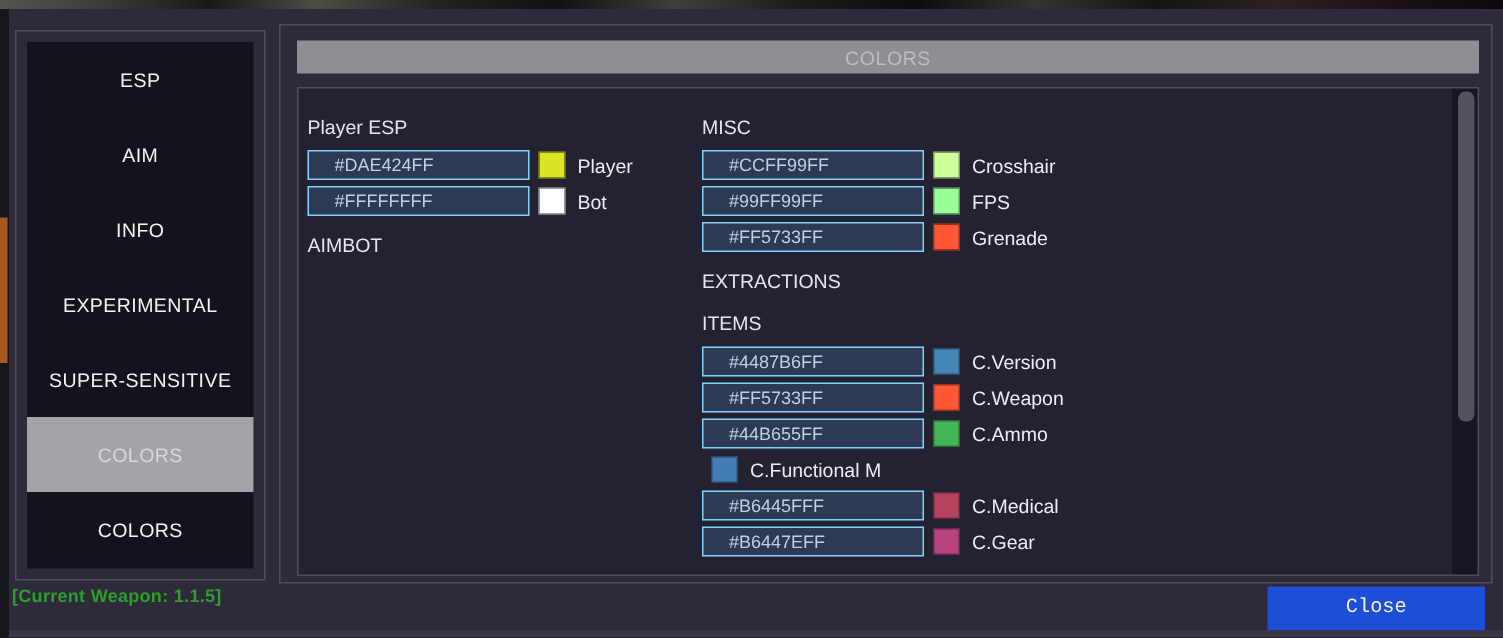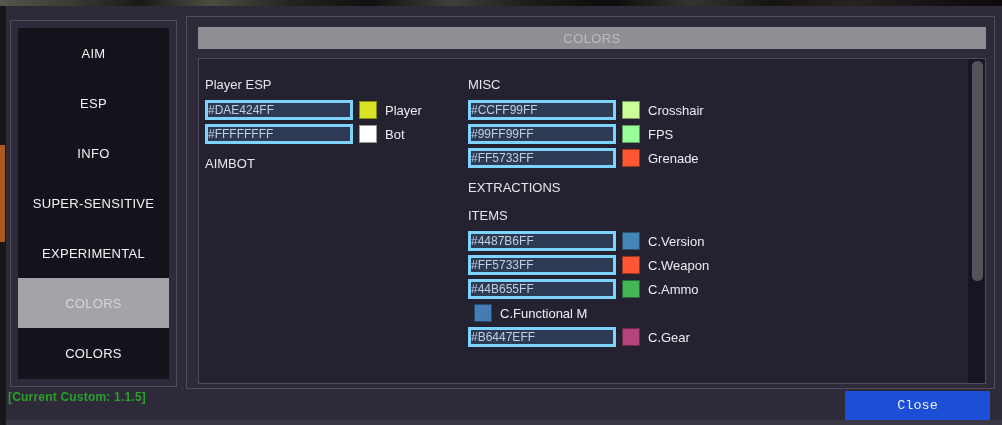--- a/index.html
+++ b/index.html
@@ -82,23 +82,23 @@
     white-space: nowrap;
   }
   .section:first-child .section-title { margin-top: 14px; }
   .color-row {
     height: 20px; margin-bottom: 4px;
     display: flex; align-items: center;
     white-space: nowrap;
   }
   .hex-input {
     width: 148px; height: 20px;
-    background: #2c3a53; border: 3px solid #7dd3fc;
+    background: #2c3a53; border: 1px solid #7dd3fc;
     color: #c4cede; font-size: 12px; font-family: "Liberation Sans", sans-serif;
-    padding: 0 0; outline: none;
+    padding: 0 17px; outline: none;
   }
   .swatch {
     width: 18px; height: 18px; margin-left: 6px;
     border: 1px solid rgba(0,0,0,0.4);
     flex: 0 0 18px;
     cursor: pointer;
   }
   .row-label {
     margin-left: 8px; color: #ededf0; font-size: 13px;
     overflow: hidden;
@@ -133,33 +133,33 @@
 <div class="game-top-strip"></div>
 <div class="game-left-strip">
   <div class="orange-block"></div>
 </div>
 
 <div class="window">
 
   <div class="sidebar-panel">
     <div class="sidebar-inner" id="sidebar-items">
         <div class="sb-item">
+    <span class="sb-label">ESP</span>
+  </div>
+        <div class="sb-item">
     <span class="sb-label">AIM</span>
   </div>
         <div class="sb-item">
-    <span class="sb-label">ESP</span>
-  </div>
-        <div class="sb-item">
     <span class="sb-label">INFO</span>
   </div>
         <div class="sb-item">
+    <span class="sb-label">EXPERIMENTAL</span>
+  </div>
+        <div class="sb-item">
     <span class="sb-label">SUPER-SENSITIVE</span>
-  </div>
-        <div class="sb-item">
-    <span class="sb-label">EXPERIMENTAL</span>
   </div>
         <div class="sb-item selected" style="background: rgb(164, 163, 167);">
     <span class="sb-label">COLORS</span>
   </div>
         <div class="sb-item">
     <span class="sb-label">COLORS</span>
   </div>
       </div>
   </div>
 
@@ -228,29 +228,34 @@
               <div class="color-row">
     <input class="hex-input" type="text" spellcheck="false" value="#44B655FF" style="">
     <span class="swatch" style="background: rgb(68, 182, 85);"></span>
     <span class="row-label">C.Ammo</span>
   </div>
               <div class="color-row">
     <span class="swatch" style="background: rgb(68, 125, 182);"></span>
     <span class="row-label">C.Functional M</span>
   </div>
               <div class="color-row">
+    <input class="hex-input" type="text" spellcheck="false" value="#B6445FFF" style="">
+    <span class="swatch" style="background: rgb(182, 68, 95);"></span>
+    <span class="row-label">C.Medical</span>
+  </div>
+              <div class="color-row">
     <input class="hex-input" type="text" spellcheck="false" value="#B6447EFF" style="">
     <span class="swatch" style="background: rgb(182, 68, 126);"></span>
     <span class="row-label">C.Gear</span>
   </div>
             </div>
   </div>
         </div>
       <div class="scrollbar">
         <div class="scroll-thumb"></div>
       </div>
     </div>
   </div>
 
-  <div class="version-text" style="color: rgb(41, 160, 41);">[Current Custom: 1.1.5]</div>
+  <div class="version-text" style="color: rgb(41, 160, 41);">[Current Weapon: 1.1.5]</div>
   <button class="close-btn">Close</button>
 
 </div>
 
 </body></html>

